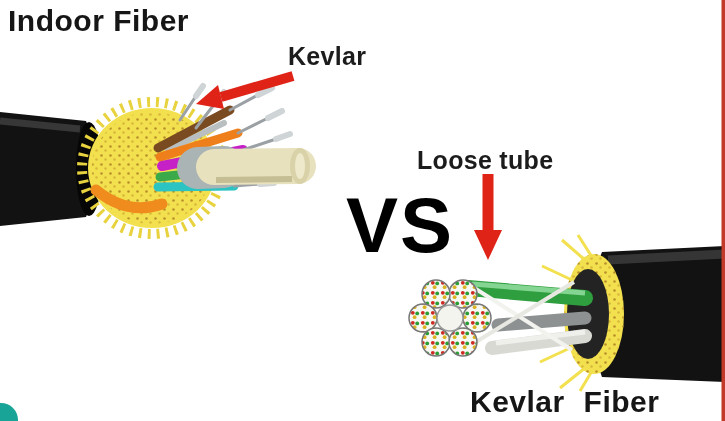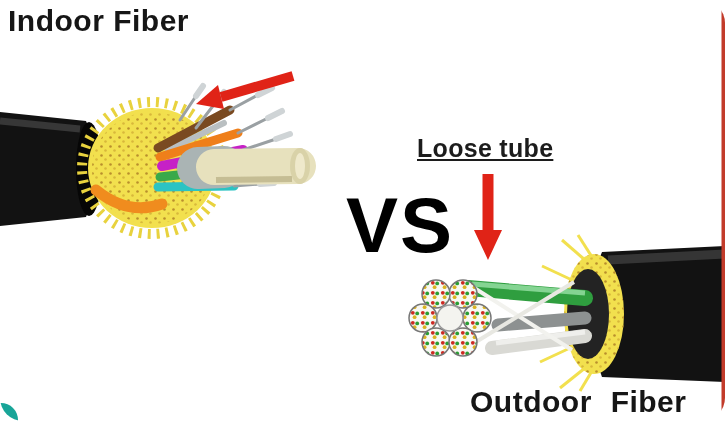--- a/index.html
+++ b/index.html
@@ -2,21 +2,20 @@
 <html><head>
 <meta charset="utf-8">
 <style>
   html,body{margin:0;padding:0;background:#fff;}
   .canvas{
     position:relative;
     width:725px;height:421px;
     background:#ffffff;
     overflow:hidden;
     font-family:"Liberation Sans", sans-serif;
-    border-radius:23px;
   }
   .label{
     position:absolute;
     color:#161616;
     white-space:nowrap;
     line-height:1;
   }
   .title{
     font-size:30px;
     font-weight:bold;
@@ -30,21 +29,21 @@
   }
   .vs{
     font-size:78px;
     font-weight:bold;
     color:#000;
     letter-spacing:2px;
   }
   #indoor-title{left:8px;top:6px;}
   #kevlar-label{left:288px;top:44px;}
   #vs-label{left:346px;top:186px;}
-  #loosetube-label{left:417px;top:136px;text-decoration:underline;}
+  #loosetube-label{left:417px;top:148px;}
   #outdoor-title{left:470px;top:387px;word-spacing:10px;}
   svg.scene{position:absolute;left:0;top:0;}
 </style>
 </head>
 <body>
 
 <div class="canvas">
 
   <svg class="scene" width="725" height="421" viewBox="0 0 725 421">
     <defs>
@@ -153,20 +152,21 @@
       <polygon points="488,260 474,230 502,230" fill="#e02317"></polygon>
     </g>
 
     <circle cx="1" cy="420" r="17" fill="#18a598"></circle>
 
     <rect x="721.5" y="0" width="3.5" height="421" fill="#c23b2a"></rect>
   </svg>
 
   <div id="indoor-title" class="label title">Indoor Fiber</div>
 
+  <div id="kevlar-label" class="label annot">Kevlar</div>
 
   <div id="vs-label" class="label vs">VS</div>
 
   <div id="loosetube-label" class="label annot">Loose tube</div>
 
-  <div id="outdoor-title" class="label title">Outdoor  Fiber</div>
+  <div id="outdoor-title" class="label title">Kevlar  Fiber</div>
 
 </div>
 
 </body></html>

